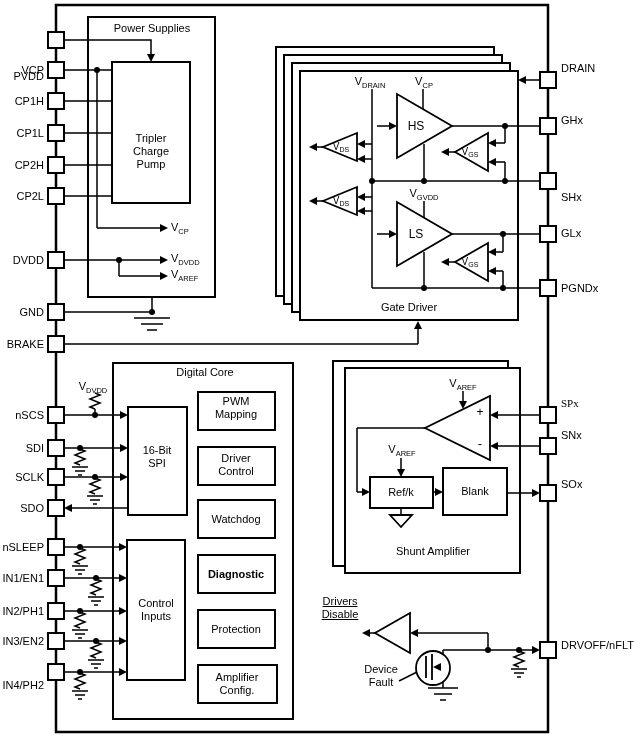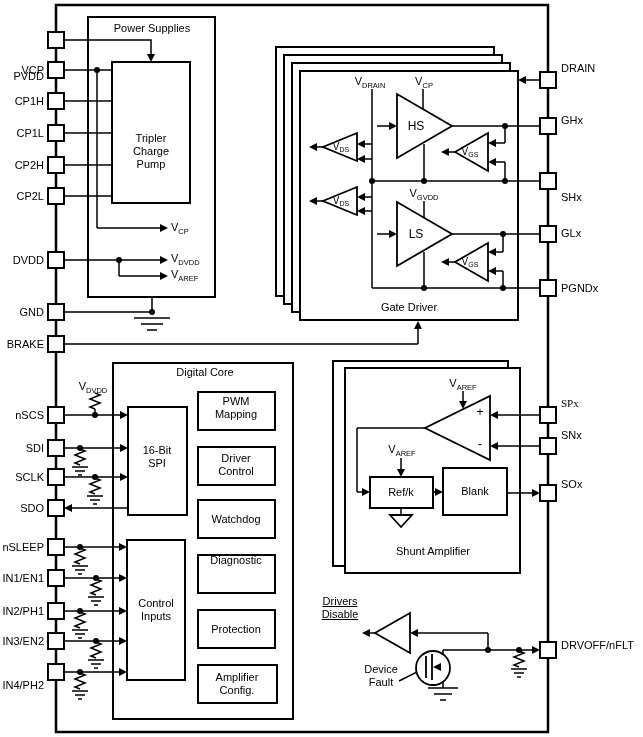--- a/index.html
+++ b/index.html
@@ -284,21 +284,21 @@
         <div>PWM</div>
         <div>Mapping</div>
       </div>
       <div class="lbl" style="left: 236px; top: 465px;">
         <div>Driver</div>
         <div>Control</div>
       </div>
       <div class="lbl" style="left: 236px; top: 519px;">
         <div>Watchdog</div>
       </div>
-      <div class="lbl" style="left: 236px; top: 560px;">
+      <div class="lbl" style="left: 236px; top: 574px; font-weight: bold;">
         <div>Diagnostic</div>
       </div>
       <div class="lbl" style="left: 236px; top: 629px;">
         <div>Protection</div>
       </div>
       <div class="lbl" style="left: 237px; top: 684px;">
         <div>Amplifier</div>
         <div>Config.</div>
       </div>
       <div class="lbl" style="left: 433px; top: 551px;">

